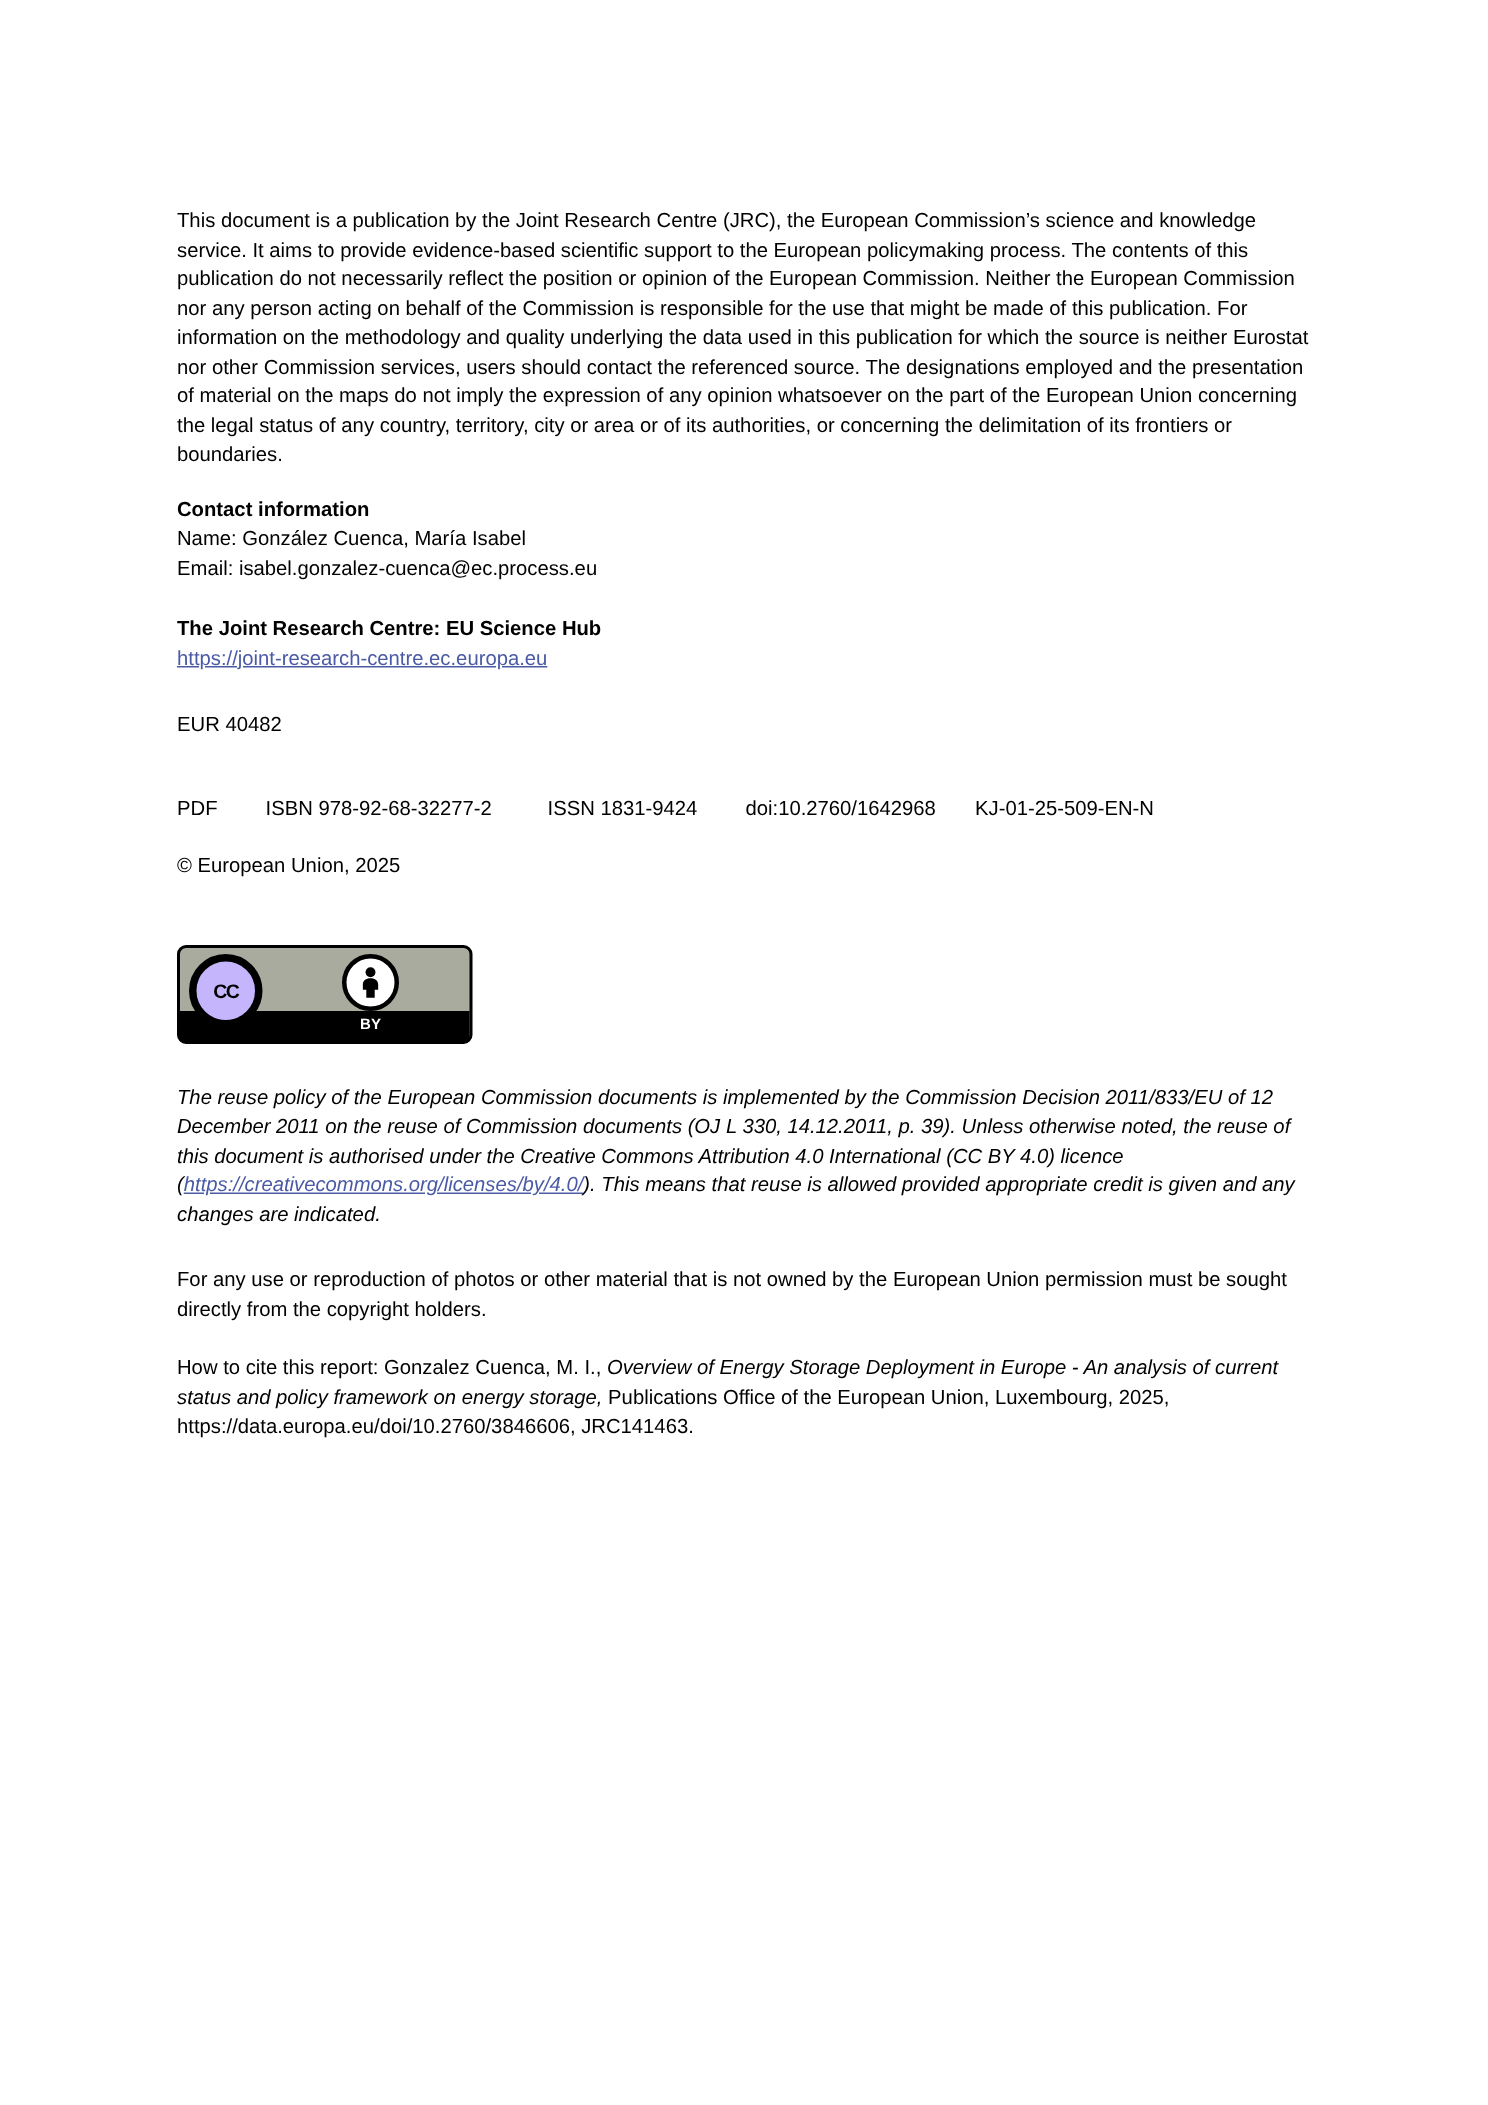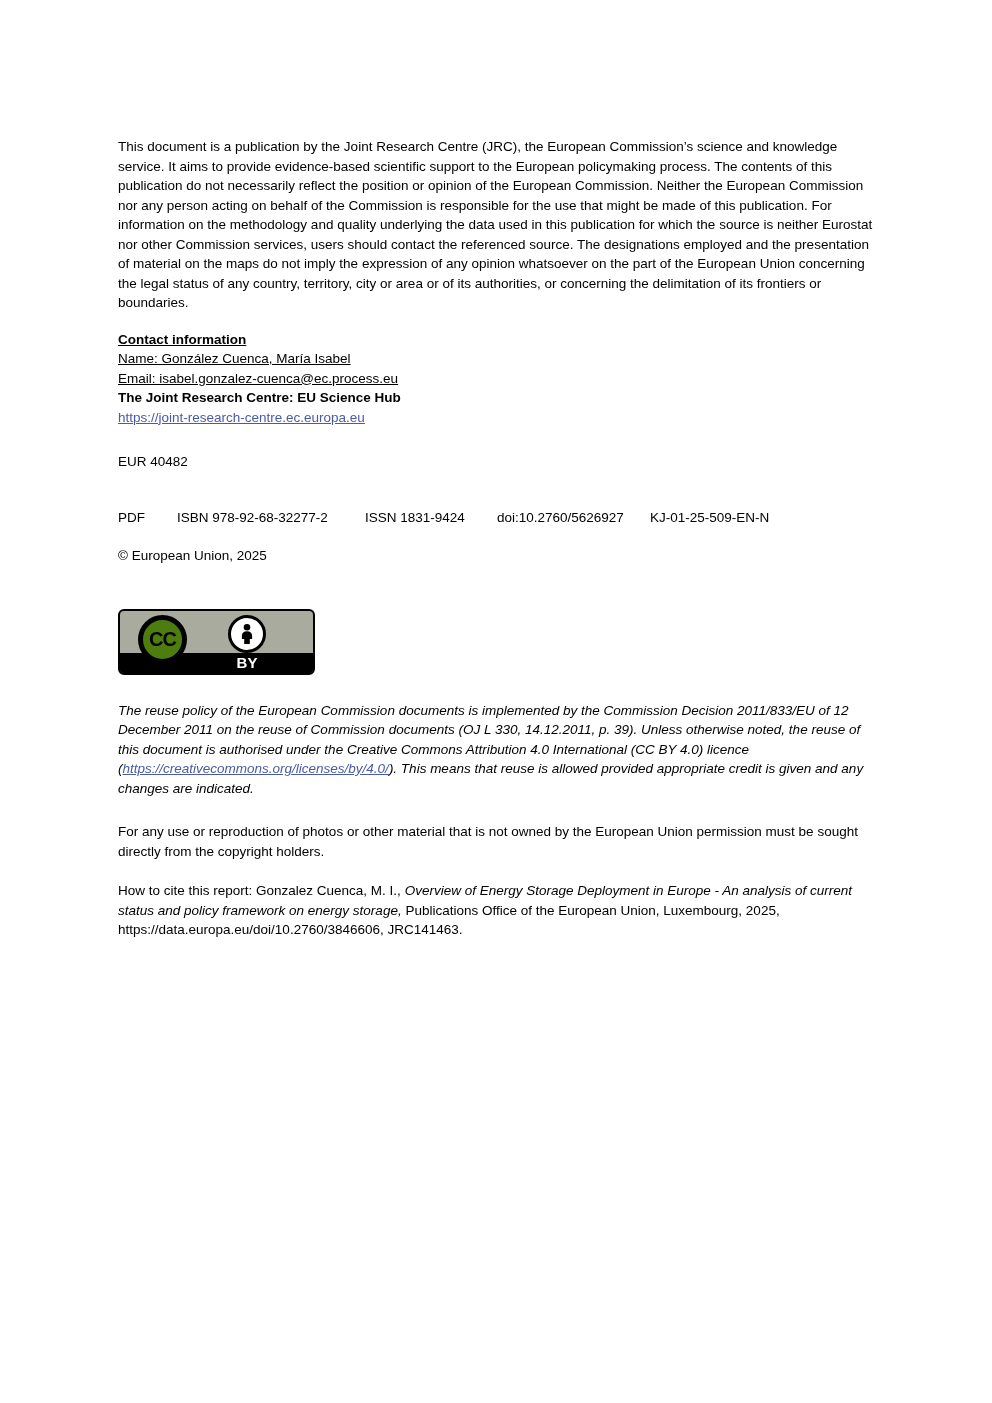--- a/index.html
+++ b/index.html
@@ -13,22 +13,22 @@
     line-height: 19.5px;
     color: #000000;
   }
   .page { padding: 137px 117px 0 118px; width: 992px; }
   .para { width: 757px; }
   .bold { font-weight: bold; }
   a.link {
     color: var(--link, #4a5aa5);
     text-decoration: underline;
   }
-  .contact-block { margin-top: 17px; text-decoration: underline; }
-  .jrc-block { }
+  .contact-block { margin-top: 17px; }
+  .jrc-block { margin-top: 21px; }
   .ids-block { margin-top: 25px; }
   .pub-line { margin-top: 36px; display: flex; }
   .pub-format { width: 59px; }
   .pub-isbn { width: 188px; }
   .pub-issn { width: 132px; }
   .pub-doi { width: 153px; }
   .publisher-line { margin-top: 20px; }
   .copyright-line { margin-top: 19px; }
 
   
@@ -43,30 +43,30 @@
   }
   .cc-bar {
     position: absolute;
     left: 0; right: 0; bottom: 0;
     height: 20px;
     background: var(--badge_black, #000000);
     border-radius: 0 0 3px 3px;
   }
   .cc-circle {
     position: absolute;
-    left: 18px; top: 4px;
+    left: 6px; top: 4px;
     width: 49px; height: 49px;
-    background: #4d7c0f;
+    background: #c4b5fd;
     border: 5px solid var(--badge_black, #000000);
     border-radius: 50%;
     display: flex;
     align-items: center;
     justify-content: center;
     font-weight: bold;
-    font-size: 20px;
+    font-size: 13px;
     letter-spacing: -1px;
     color: #000000;
     line-height: 1;
   }
   .person-circle {
     position: absolute;
     left: 108px; top: 4px;
     width: 38px; height: 38px;
     background: #ffffff;
     border: 3px solid var(--badge_black, #000000);
@@ -75,21 +75,21 @@
     align-items: center;
     justify-content: center;
   }
   .by-label {
     position: absolute;
     left: 103px; bottom: 0;
     width: 48px; height: 20px;
     text-align: center;
     color: #ffffff;
     font-weight: bold;
-    font-size: 15px;
+    font-size: 10px;
     line-height: 20px;
   }
   .reuse { margin-top: 26px; font-style: italic; }
   .photos { margin-top: 24px; }
   .citation { margin-top: 20px; }
 </style>
 </head>
 <body>
 
 <div class="page">
@@ -108,21 +108,21 @@
   </div>
 
   <div class="ids-block">
     <div>EUR 40482</div>
   </div>
 
   <div class="pub-line">
     <span class="pub-format">PDF</span>
     <span class="pub-isbn">ISBN 978-92-68-32277-2</span>
     <span class="pub-issn">ISSN 1831-9424</span>
-    <span class="pub-doi">doi:10.2760/5626927</span>
+    <span class="pub-doi">doi:10.2760/1642968</span>
     <span class="pub-cat">KJ-01-25-509-EN-N</span>
   </div>
 
 
   <div class="copyright-line">© European Union, 2025</div>
 
   <div class="cc-badge">
     <div class="cc-bar"></div>
     <div class="cc-circle">CC</div>
     <div class="person-circle">

